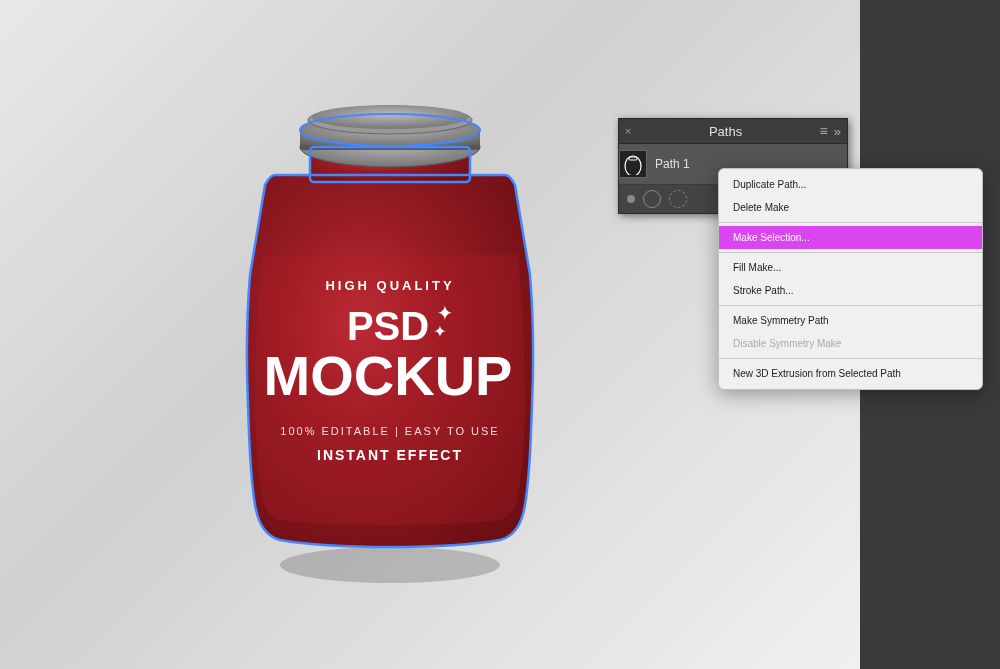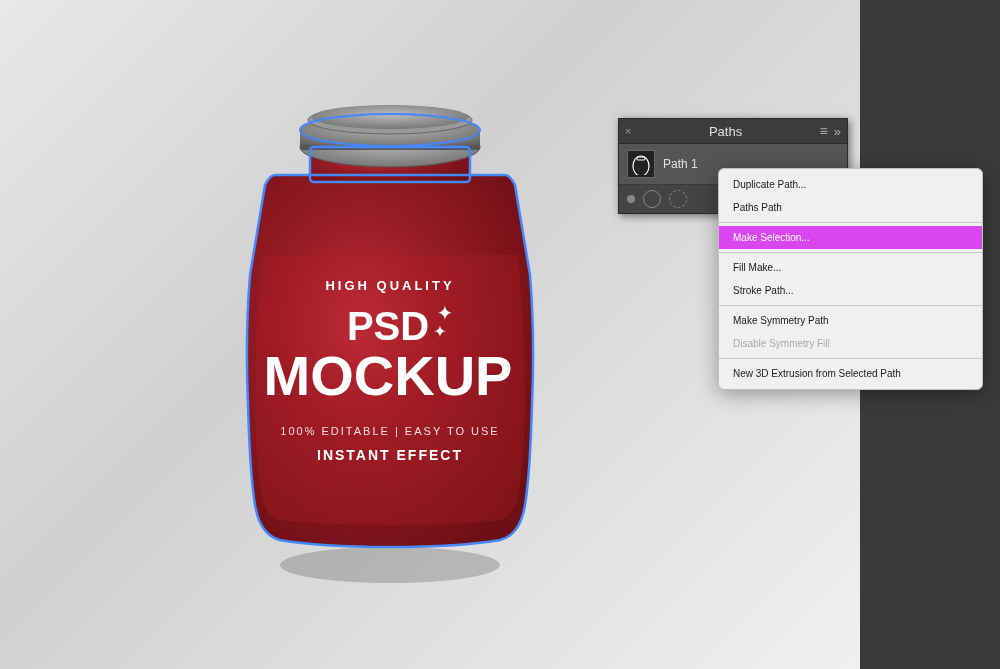--- a/index.html
+++ b/index.html
@@ -81,21 +81,21 @@
       cursor: pointer;
     }
 
     .paths-panel-body {
       padding: 0;
     }
 
     .path-item {
       display: flex;
       align-items: center;
-      padding: 6px 8px;
+      padding: 6px 0;
       background: #555;
       border-bottom: 1px solid #3a3a3a;
     }
 
     .path-thumbnail {
       width: 28px;
       height: 28px;
       background: #222;
       border: 1px solid #666;
       margin-right: 8px;
@@ -280,24 +280,24 @@
   </div>
   <div class="paths-panel-footer">
     <div class="footer-dot"></div>
     <div class="footer-icon"></div>
     <div class="footer-icon-dashed"></div>
   </div>
 </div>
 
 <div class="context-menu">
   <div class="menu-item">Duplicate Path...</div>
-  <div class="menu-item">Paths Path</div>
+  <div class="menu-item">Delete Make</div>
   <div class="menu-divider"></div>
   <div class="menu-item selected">Make Selection...</div>
   <div class="menu-divider"></div>
   <div class="menu-item">Fill Make...</div>
   <div class="menu-item">Stroke Path...</div>
   <div class="menu-divider"></div>
   <div class="menu-item">Make Symmetry Path</div>
-  <div class="menu-item disabled">Disable Symmetry Fill</div>
+  <div class="menu-item disabled">Disable Symmetry Make</div>
   <div class="menu-divider"></div>
   <div class="menu-item">New 3D Extrusion from Selected Path</div>
 </div>
 
 </body></html>

